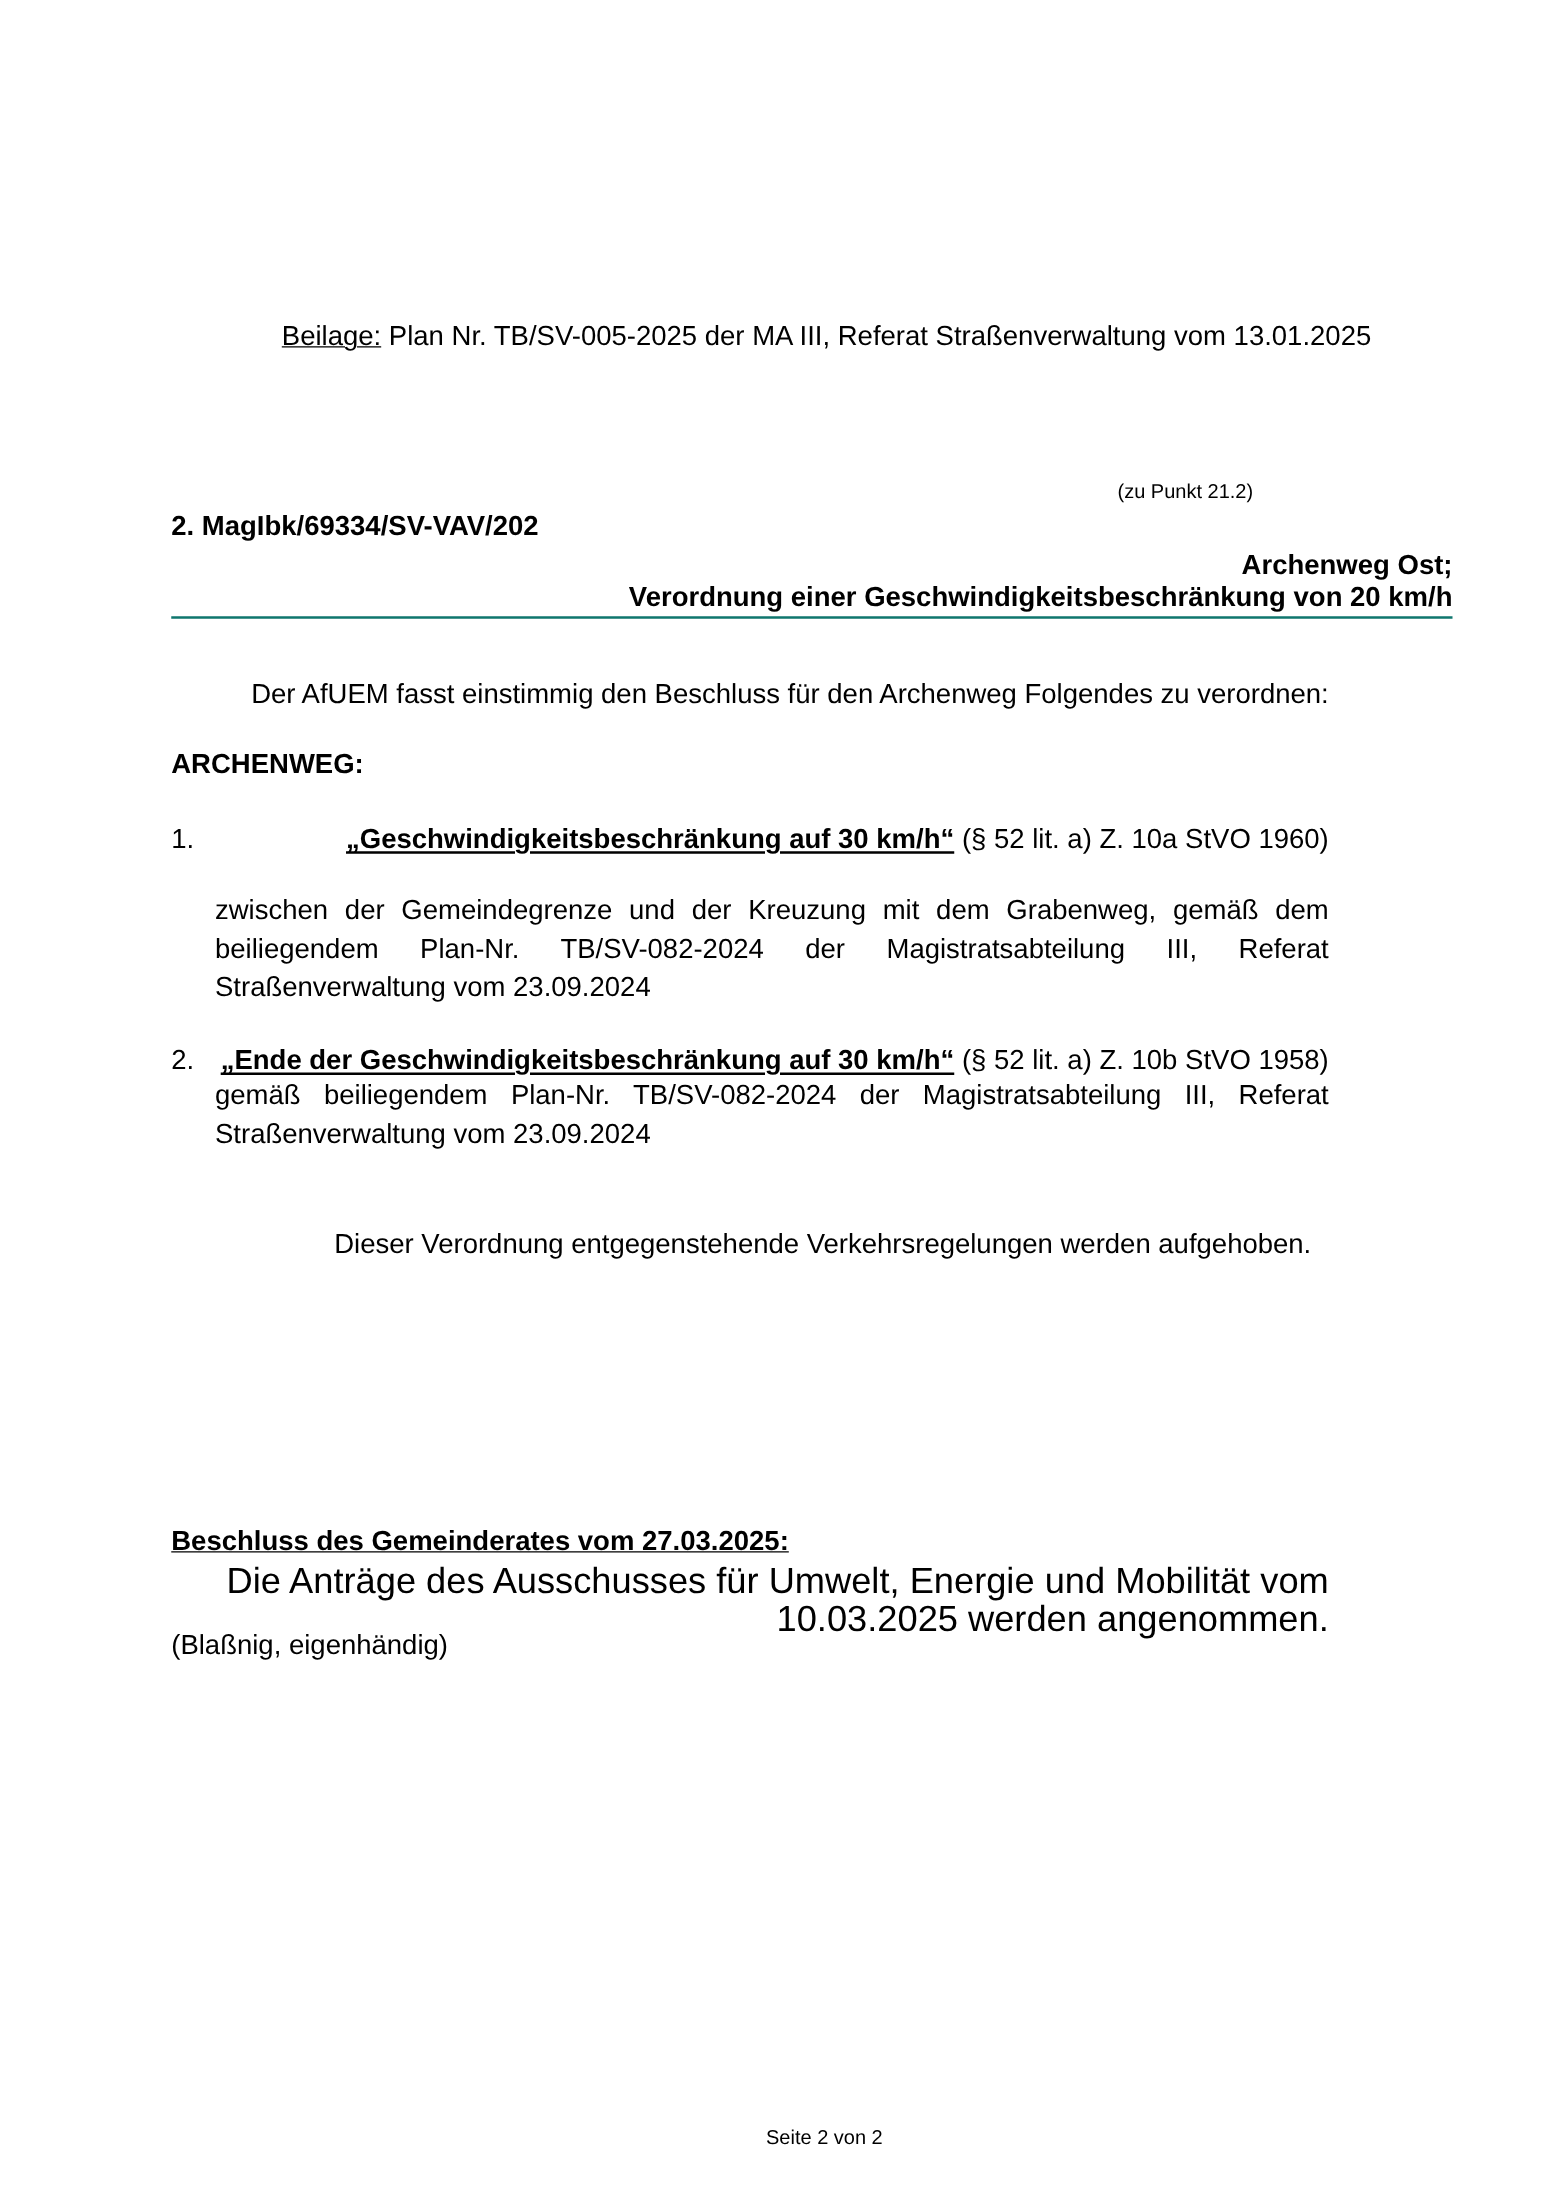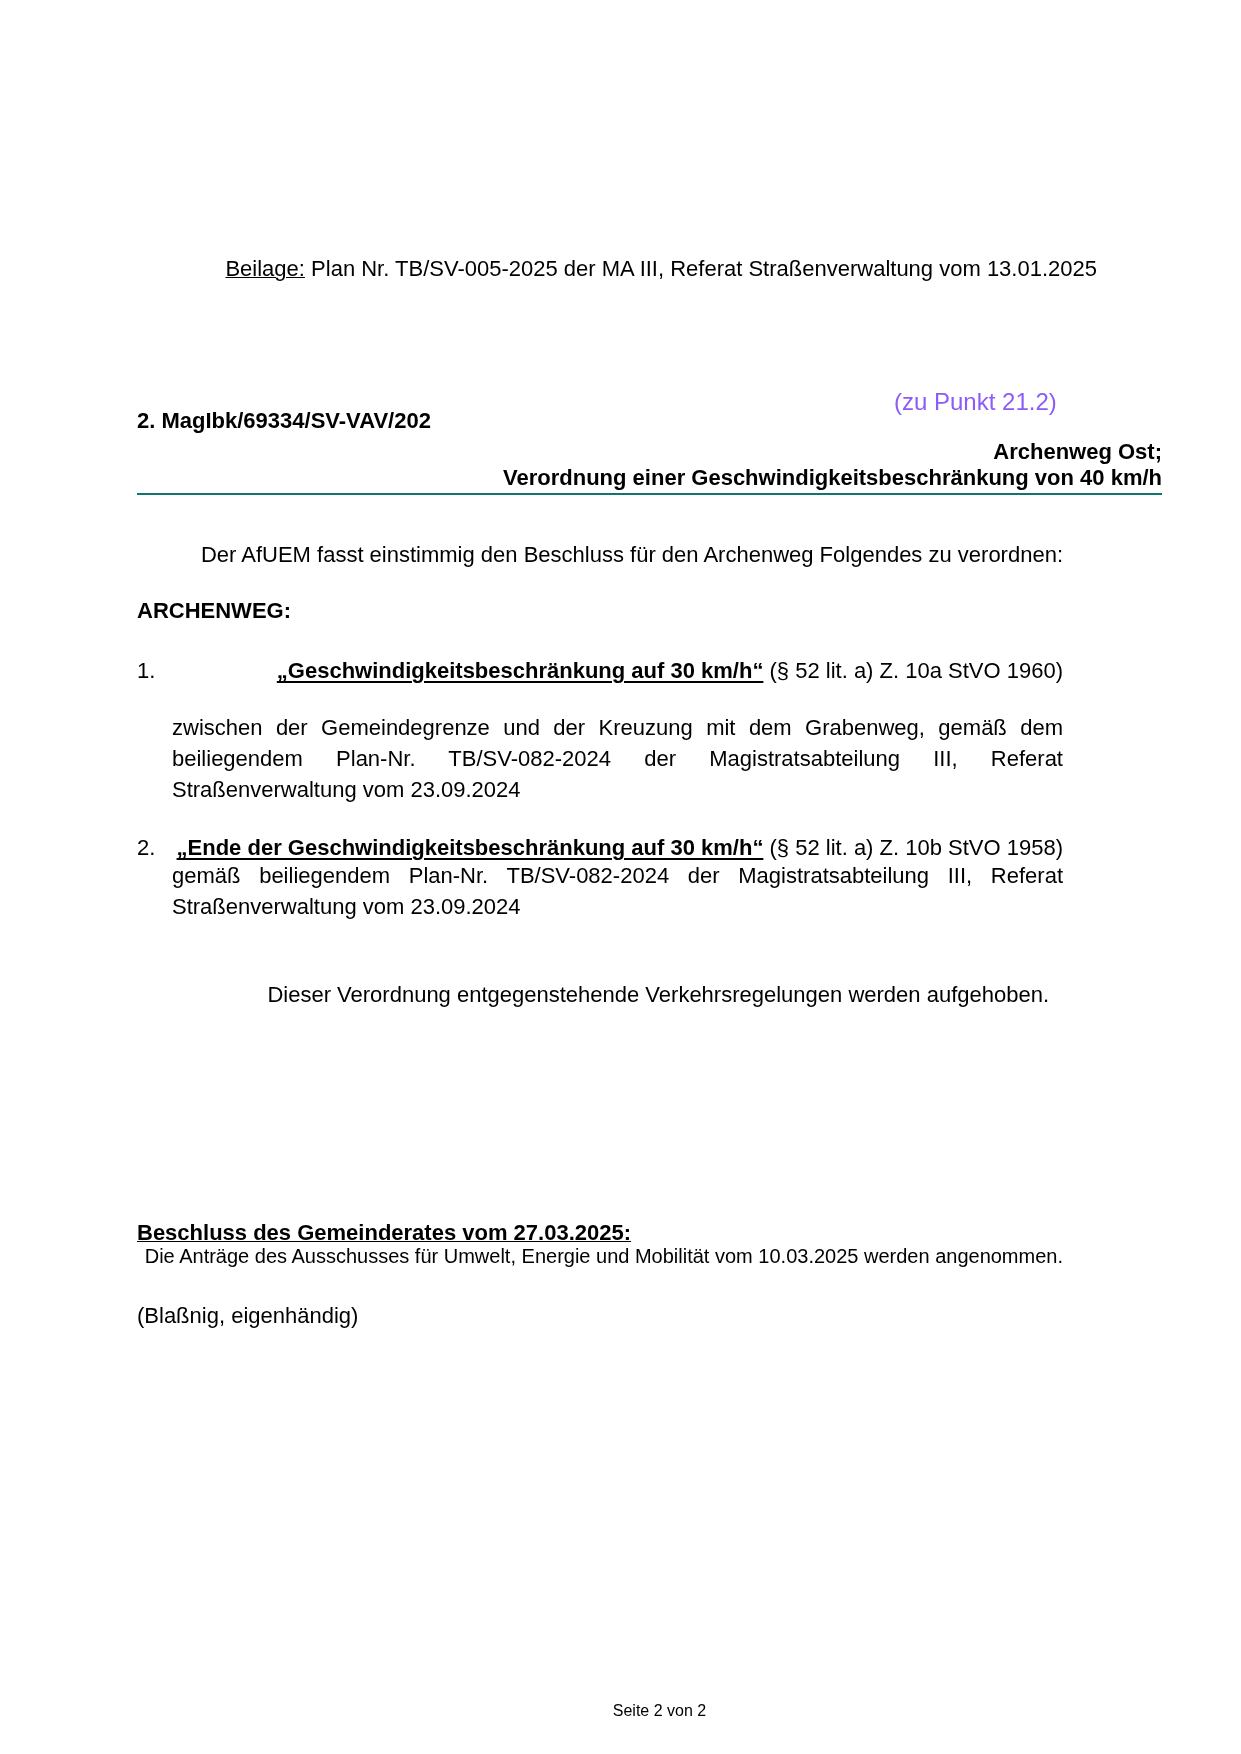--- a/index.html
+++ b/index.html
@@ -24,22 +24,22 @@
   }
 
   
   .beilage { left: 137px; top: 233px; width: 960px; white-space: nowrap; }
   .u-thin { text-decoration: underline; text-decoration-thickness: 1px; }
 
   
   .file-number { left: 137px; top: 385px; font-weight: bold; white-space: nowrap; }
   .point-ref {
     left: 894px; top: 364px;
-    font-size: 24px; line-height: 28px;
-    color: #8b5cf6;
+    font-size: 16px; line-height: 28px;
+    color: #000000;
     white-space: nowrap;
   }
 
   
   .subject {
     left: 137px; top: 439px;
     width: 1025px;
     font-weight: bold;
     font-size: 22px; line-height: 26px;
     padding-bottom: 2px;
@@ -79,21 +79,21 @@
     line-height: 31px;
     text-align: justify;
   }
   .item1-body { top: 690px; }
   .item2-body { top: 838px; }
 
   .repeal { left: 123px; top: 959px; width: 926px; }
 
   
   .resolution-heading { left: 137px; top: 1197px; white-space: nowrap; text-decoration: underline; text-decoration-thickness: 1px; font-weight: bold; }
-  .resolution-body { left: 137px; top: 1221px; width: 926px; font-size: 20px; line-height: 31px; }
+  .resolution-body { left: 137px; top: 1221px; width: 926px; font-size: 29px; line-height: 31px; }
   .resolution-signature { left: 137px; top: 1280px; white-space: nowrap; }
 
   
   .footer {
     left: 137px; top: 1685px;
     width: 1045px;
     text-align: center;
     font-size: 16px;
     line-height: 20px;
   }
@@ -103,21 +103,21 @@
 
 <div class="page">
 
   <p class="abs body-text beilage"><span class="u-thin">Beilage:</span> <span>Plan Nr. TB/SV-005-2025 der MA III, Referat Straßenverwaltung vom 13.01.2025</span></p>
 
   <p class="abs body-text file-number">2. MagIbk/69334/SV-VAV/202</p>
   <p class="abs point-ref">(zu Punkt 21.2)</p>
 
   <div class="abs subject">
     <div>Archenweg Ost;</div>
-    <div>Verordnung einer Geschwindigkeitsbeschränkung von 40 km/h</div>
+    <div>Verordnung einer Geschwindigkeitsbeschränkung von 20 km/h</div>
   </div>
 
   <p class="abs body-text intro">Der AfUEM fasst einstimmig den Beschluss für den Archenweg Folgendes zu verordnen:</p>
 
   <p class="abs body-text street-heading">ARCHENWEG:</p>
 
   <p class="abs body-text item-heading item1-heading"><span class="item-number">1.</span><span class="item-title">„Geschwindigkeitsbeschränkung auf 30 km/h“</span> <span>(§ 52 lit. a) Z. 10a StVO 1960)</span></p>
   <p class="abs item-body item1-body">zwischen der Gemeindegrenze und der Kreuzung mit dem Grabenweg, gemäß dem beiliegendem Plan-Nr. TB/SV-082-2024 der Magistratsabteilung III, Referat Straßenverwaltung vom 23.09.2024</p>
 
   <p class="abs body-text item-heading item2-heading"><span class="item-number">2.</span><span class="item-title">„Ende der Geschwindigkeitsbeschränkung auf 30 km/h“</span> <span>(§ 52 lit. a) Z. 10b StVO 1958)</span></p>

